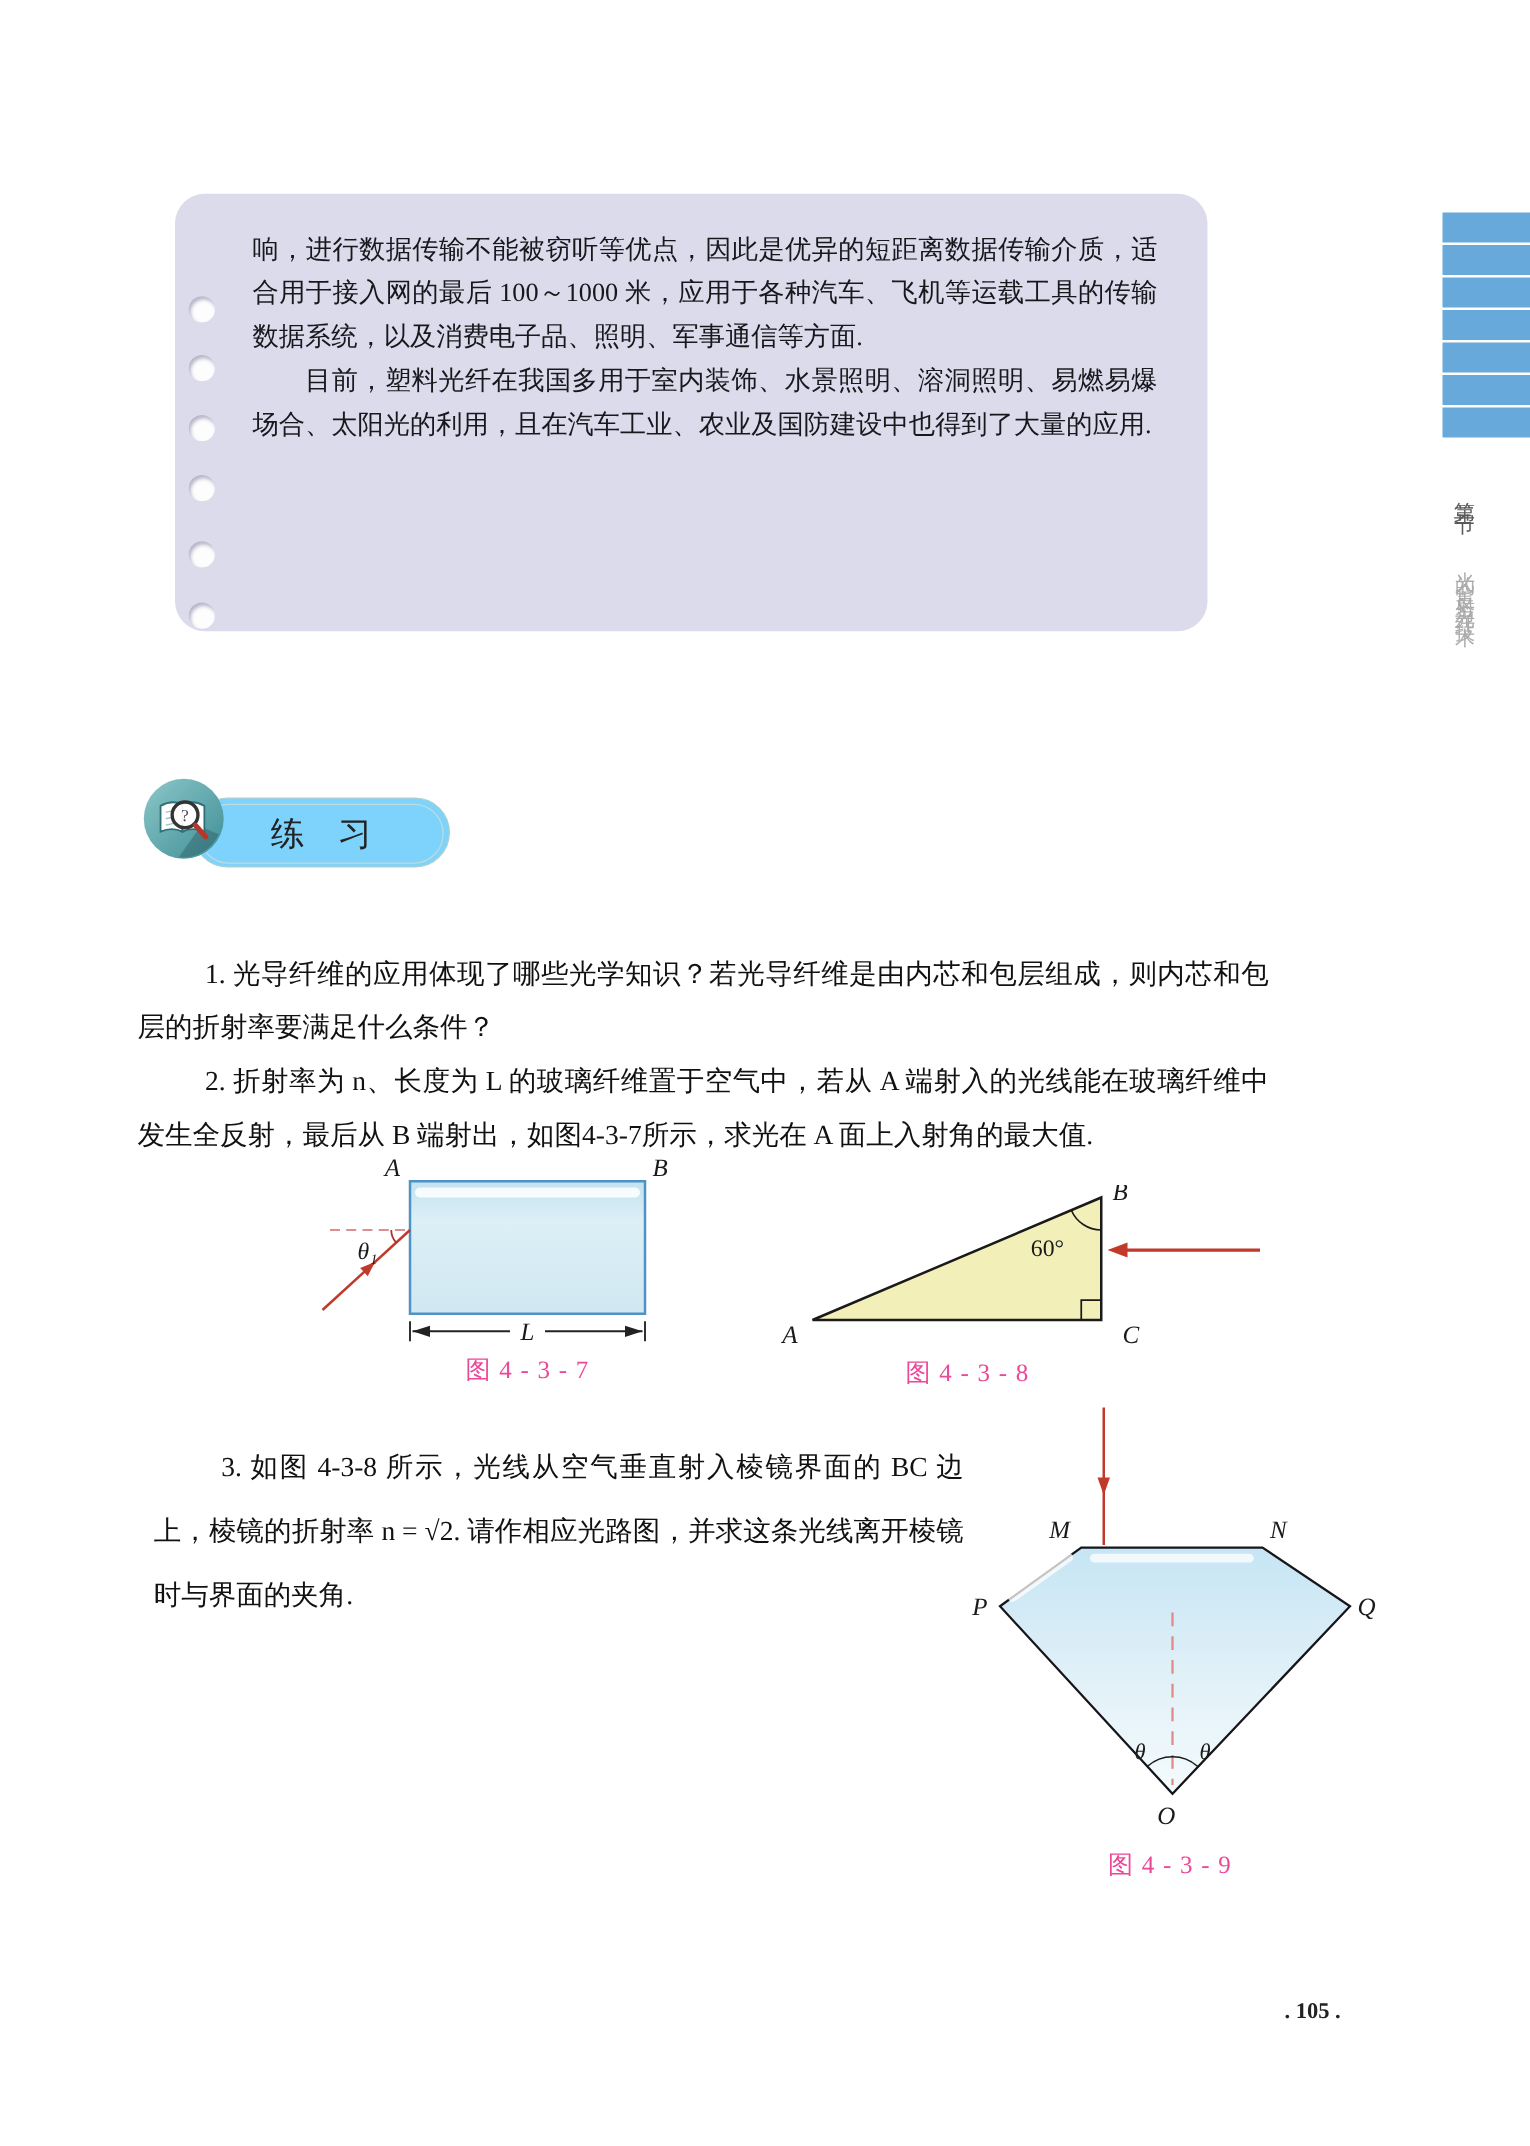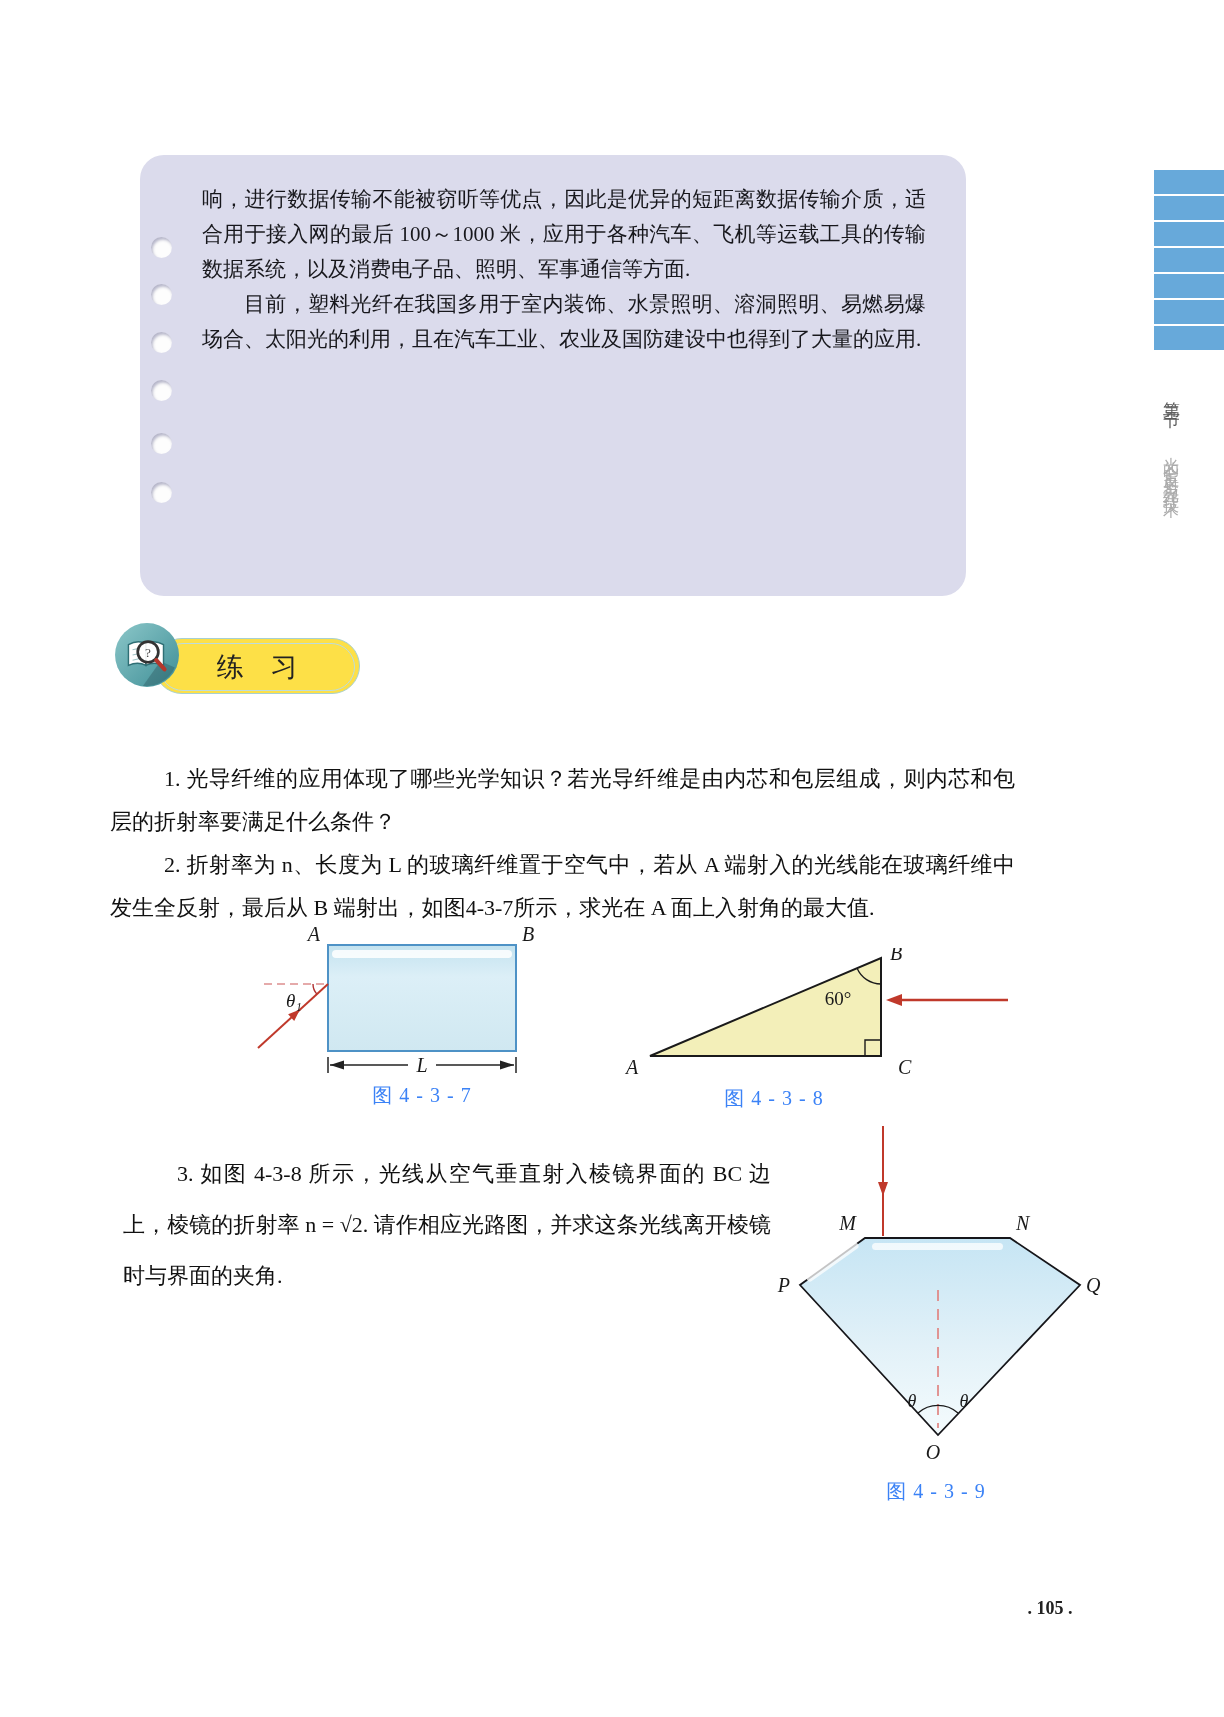--- a/index.html
+++ b/index.html
@@ -3,21 +3,21 @@
 <meta charset="utf-8">
 <style>
   html,body{margin:0;padding:0;background:#ffffff;}
   .page{
     position:relative;width:1224px;height:1717px;background:#ffffff;
     font-family:"Liberation Serif", serif;color:#111;overflow:hidden;
   }
 
   
   .reading-box{
-    position:absolute;left:140px;top:155px;width:826px;height:441px;
+    position:absolute;left:140px;top:155px;width:826px;height:350px;
     background:#dbdbec;border-radius:24px;box-sizing:border-box;
     padding:27px 40px 0 62px;
   }
   .reading-box p{
     margin:0;font-size:21px;line-height:35px;text-align:justify;color:#17171c;
   }
   .reading-box p + p{text-indent:2em;}
   .hole{
     position:absolute;left:11px;width:21px;height:21px;border-radius:50%;
     background:#fdfdfd;box-shadow:inset 1.5px 2.5px 3px rgba(110,110,150,.5);
@@ -31,41 +31,41 @@
     writing-mode:vertical-rl;text-orientation:upright;
     font-family:"Liberation Sans", sans-serif;
   }
   .sec-label{font-size:17px;color:#595959;letter-spacing:5px;display:inline-block;}
   .sec-title{font-size:16px;color:#ababab;letter-spacing:5px;display:inline-block;margin-top:24px;}
 
   
   .ex-icon{position:absolute;left:114px;top:622px;width:66px;height:66px;z-index:2;}
   .ex-badge{
     position:absolute;left:154px;top:638px;width:206px;height:56px;z-index:1;
-    border:1.6px solid #a7d0d2;border-radius:32px;background:#fde047;
+    border:1.6px solid #a7d0d2;border-radius:32px;background:#7dd3fc;
     box-sizing:border-box;padding:4px;
   }
   .ex-badge-inner{
     height:100%;border:1.6px solid #bcdcdd;border-radius:26px;
     display:flex;align-items:center;justify-content:center;
     font-size:27px;color:#222;letter-spacing:10px;text-indent:10px;
   }
 
   
   .q{
     position:absolute;margin:0;font-size:22px;line-height:43px;
     text-align:justify;color:#111;
   }
   #q1{left:110px;top:757px;width:905px;text-indent:54px;}
   #q2{left:110px;top:843px;width:905px;text-indent:54px;}
   #q3{left:110px;top:1148px;width:648px;text-indent:54px;line-height:51px;margin-left:13px;}
   #q4{left:110px;top:1307px;width:648px;text-indent:54px;line-height:46px;}
 
   .figcap{
-    position:absolute;width:220px;text-align:center;font-size:20px;color:#3b82f6;
+    position:absolute;width:220px;text-align:center;font-size:20px;color:#ec4899;
     letter-spacing:1px;
   }
   svg text{font-family:"Liberation Serif", serif;}
   .lbl{font-style:italic;font-size:20px;fill:#1a1a1a;}
   .ang{font-size:19px;fill:#1a1a1a;}
 
   .pagenum{
     position:absolute;left:980px;top:1598px;width:140px;text-align:center;
     font-family:Liberation Serif, serif;font-weight:700;font-size:18px;color:#222;
   }

